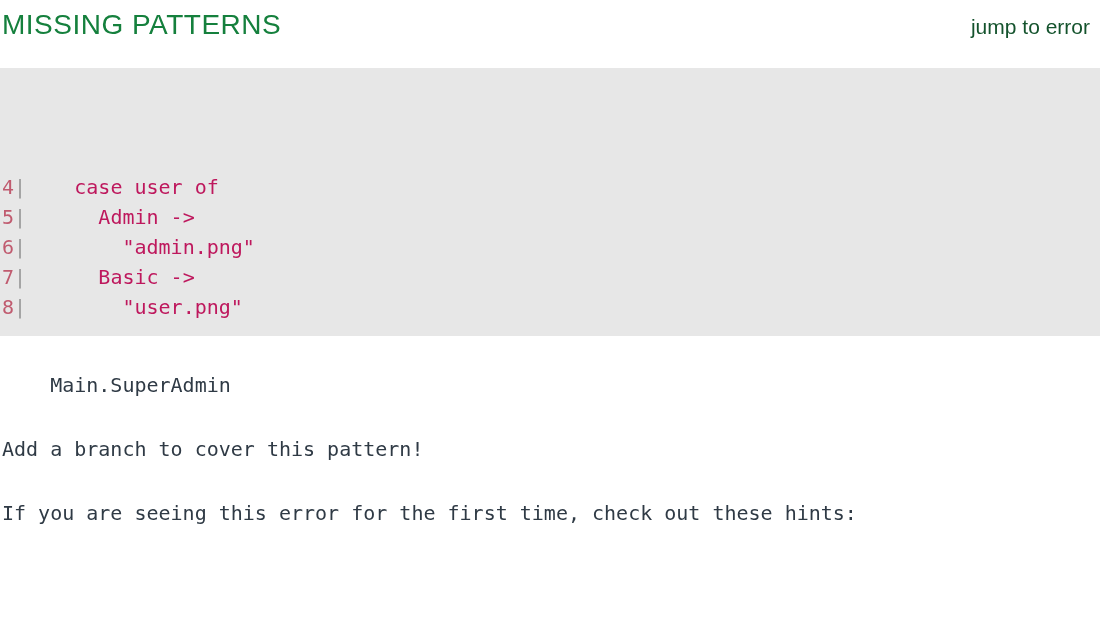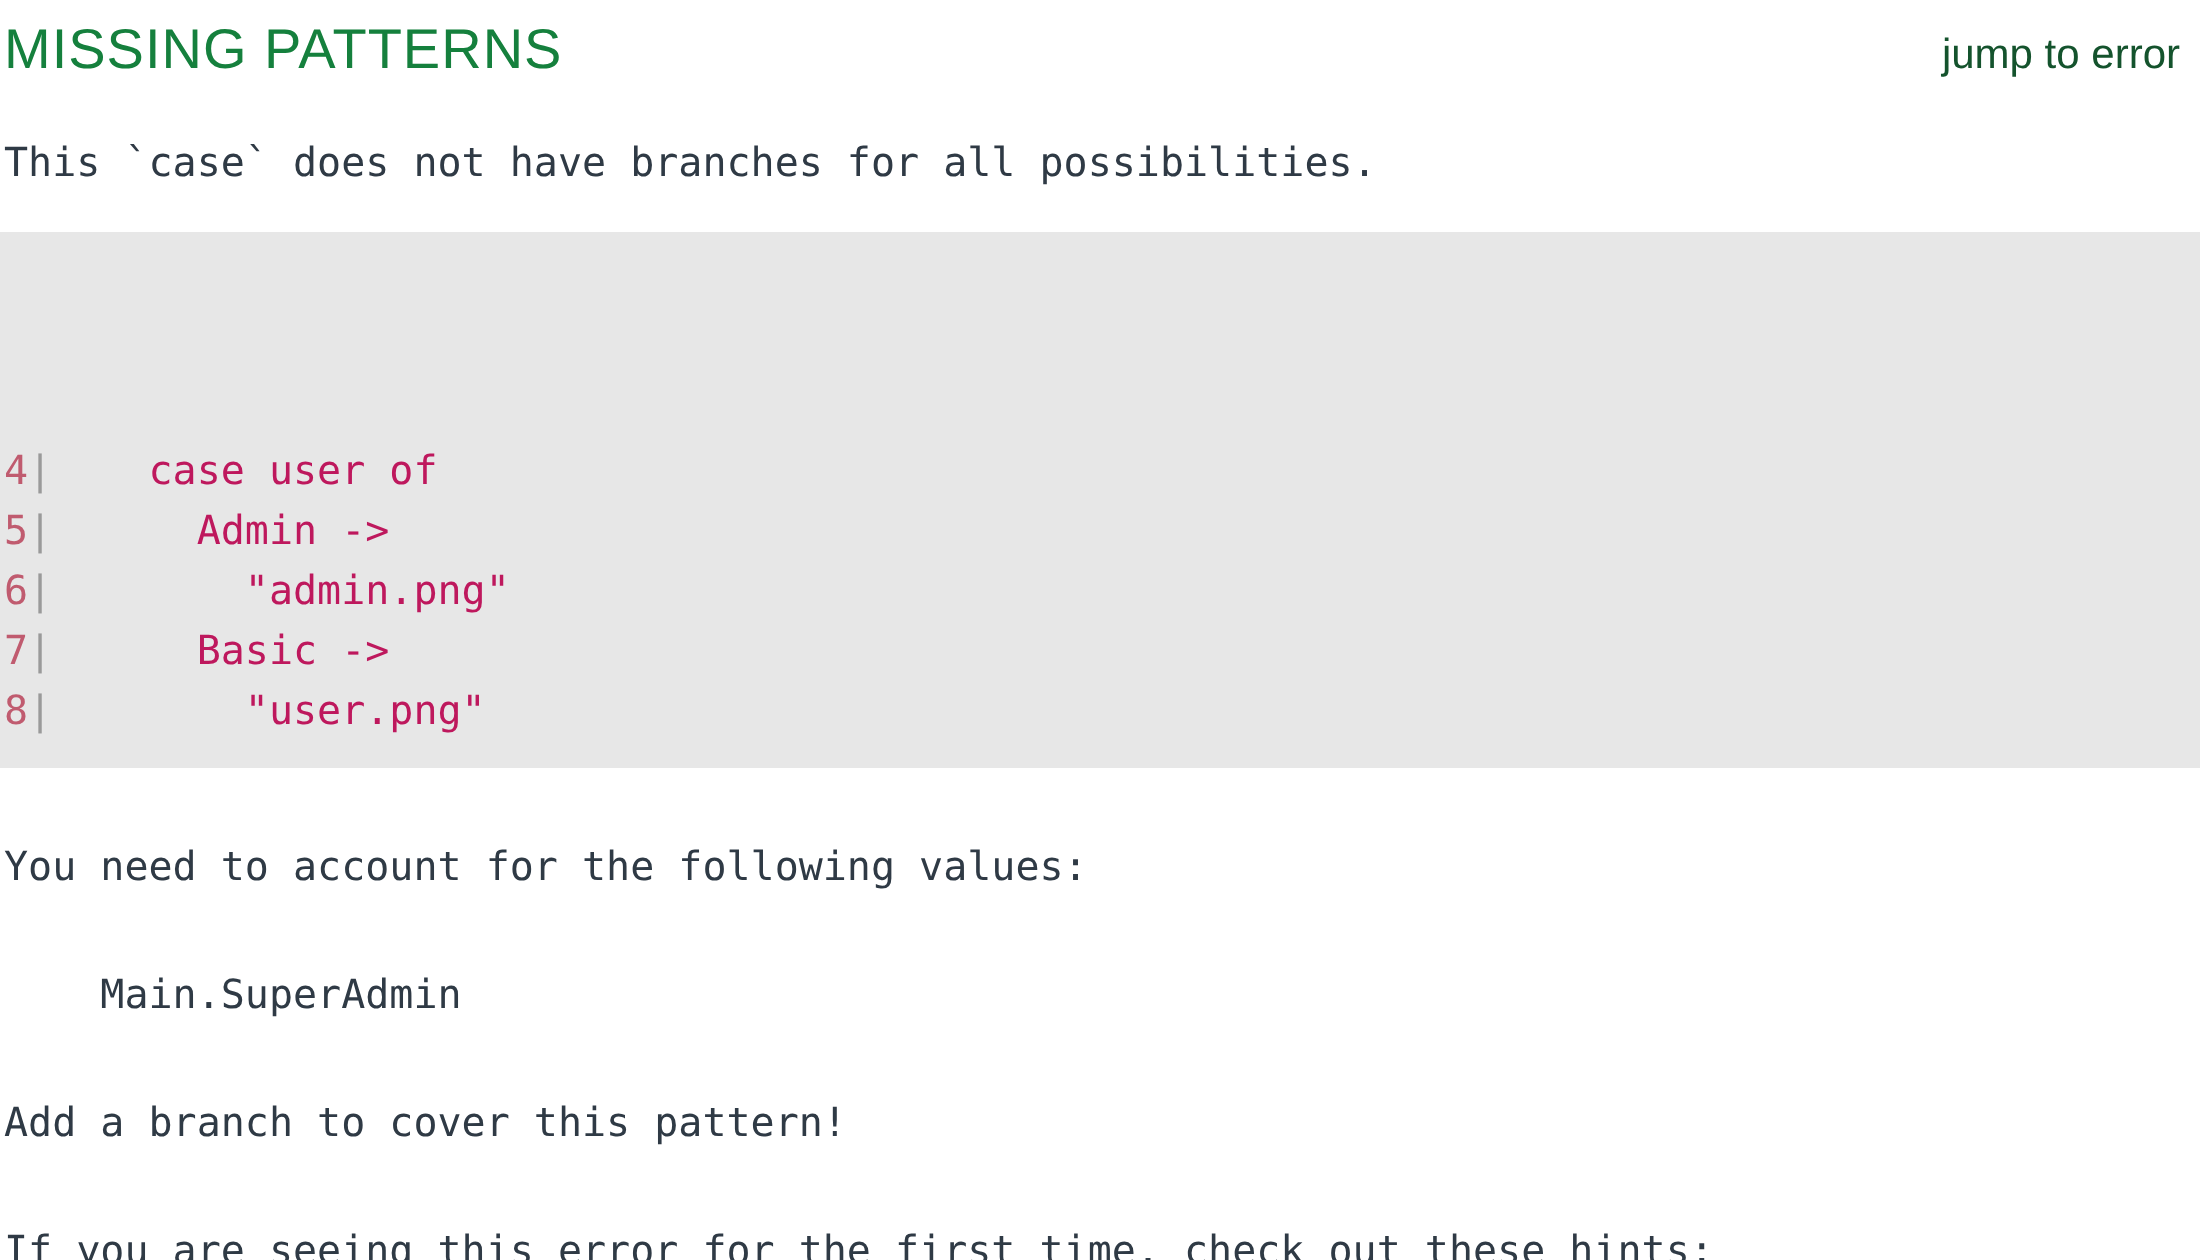--- a/index.html
+++ b/index.html
@@ -78,27 +78,25 @@
 </head>
 <body>
 
 <div class="container">
 
   <div class="header-row">
     <h1 class="title">MISSING PATTERNS</h1>
     <a class="jump-link">jump to error</a>
   </div>
 
-  <div class="msg">This `case` does not have branches for all possibilities.</div>
 
   <div class="code-block">
     
   <div class="code-line"><span class="gutter"><span class="ln">4</span>|</span><span class="code-text">    case user of</span></div><div class="code-line"><span class="gutter"><span class="ln">5</span>|</span><span class="code-text">      Admin -&gt;</span></div><div class="code-line"><span class="gutter"><span class="ln">6</span>|</span><span class="code-text">        "admin.png"</span></div><div class="code-line"><span class="gutter"><span class="ln">7</span>|</span><span class="code-text">      Basic -&gt;</span></div><div class="code-line"><span class="gutter"><span class="ln">8</span>|</span><span class="code-text">        "user.png"</span></div></div>
 
-  <div class="para gap-lg">You need to account for the following values:</div>
 
   <div class="val gap-lg">    Main.SuperAdmin</div>
 
   <div class="para gap-lg">Add a branch to cover this pattern!</div>
 
   <div class="para gap-lg">If you are seeing this error for the first time, check out these hints:</div>
 
 </div>
 
 </body></html>

